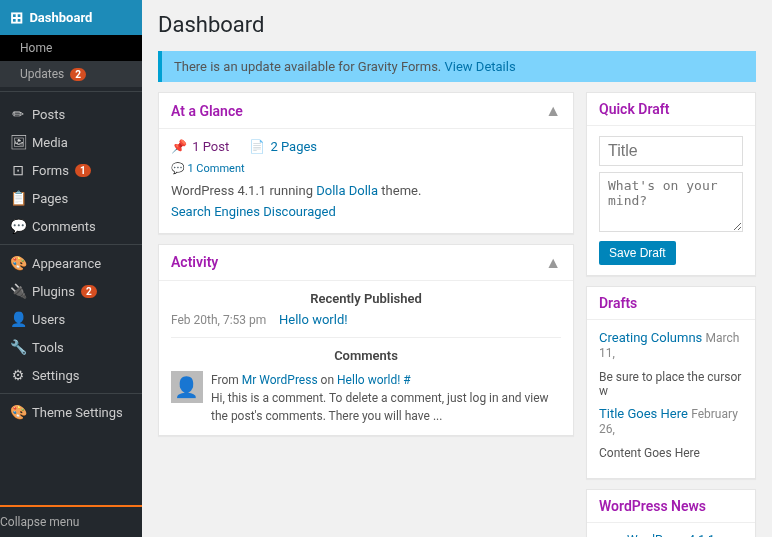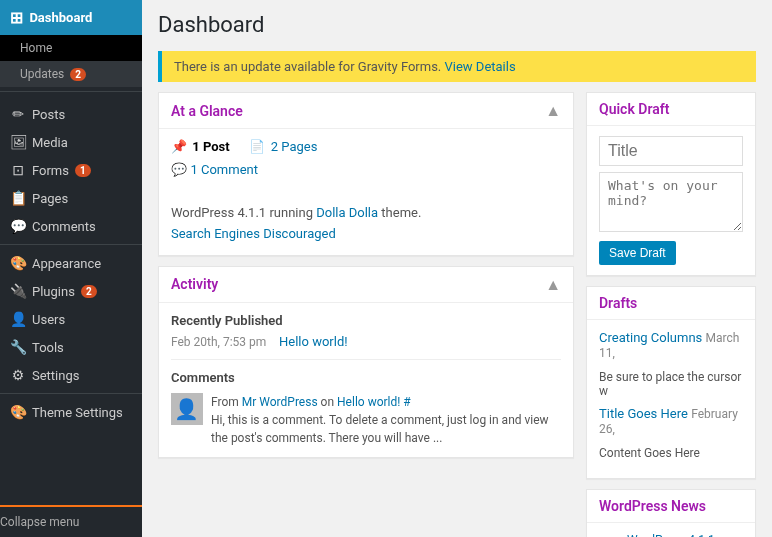--- a/index.html
+++ b/index.html
@@ -76,21 +76,21 @@
     }
     h1.page-title {
       font-size: 22px;
       font-weight: 400;
       color: #23282d;
       margin-bottom: 4px;
     }
 
     
     .notice-bar {
-      background: #fde047;
+      background: #7dd3fc;
       border-left: 4px solid #00a0d2;
       padding: 8px 12px;
       font-size: 13px;
       color: #555;
     }
     .notice-bar a { color: #0073aa; text-decoration: none; }
 
     
     .dashboard-columns {
       display: flex;
@@ -118,28 +118,28 @@
       font-size: 14px;
       font-weight: 600;
       color: #a21caf;
     }
     .widget-collapse { color: #999; cursor: pointer; font-size: 16px; }
     .widget-body { padding: 10px 12px; }
 
     
     .glance-stats { display: flex; gap: 20px; margin-bottom: 8px; }
     .glance-stat { display: flex; align-items: center; gap: 5px; color: #0073aa; font-size: 13px; }
-    .glance-comment { color: #0073aa; font-size: 13px; margin-bottom: 26px; }
+    .glance-comment { color: #0073aa; font-size: 11px; margin-bottom: 6px; }
     .glance-info { font-size: 13px; color: #555; line-height: 1.6; }
     .glance-info a { color: #0073aa; text-decoration: none; }
     .glance-akismet { font-size: 13px; color: #555; margin-top: 10px; line-height: 1.6; }
     .glance-akismet a { color: #0073aa; text-decoration: none; }
 
     
-    .activity-section-title { font-size: 13px; font-weight: 600; color: #444; margin-bottom: 6px; }
+    .activity-section-title { font-size: 13px; font-weight: 600; color: #444; margin-bottom: 6px; text-align: center; }
     .activity-item { display: flex; align-items: flex-end; gap: 8px; margin-bottom: 4px; }
     .activity-date { color: #888; font-size: 12px; min-width: 100px; }
     .activity-link { color: #0073aa; font-size: 13px; text-decoration: none; }
     .activity-divider { border: none; border-top: 1px solid #eee; margin: 10px 0; }
 
     
     .comment-item { display: flex; gap: 8px; margin-top: 8px; }
     .comment-avatar { width: 32px; height: 32px; background: #ccc; flex-shrink: 0; }
     .comment-content { font-size: 12px; color: #555; line-height: 1.5; }
     .comment-content a { color: #0073aa; text-decoration: none; }
@@ -276,21 +276,21 @@
 
         <div class="widget">
           <div class="widget-header">
             <h3>At a Glance</h3>
             <span class="widget-collapse">▲</span>
           </div>
           <div class="widget-body">
             <div class="glance-stats">
               <div class="glance-stat">
                 <span>📌</span>
-                <a href="#" style="color:#000000; text-decoration:none;font-weight:bold;">1 Post</a>
+                <a href="#" style="color:#701a75; text-decoration:none;">1 Post</a>
               </div>
               <div class="glance-stat">
                 <span>📄</span>
                 <a href="#" style="color:#0073aa; text-decoration:none;">2 Pages</a>
               </div>
             </div>
             <div class="glance-comment">
               <span>💬</span>
               <a href="#" style="color:#0073aa; text-decoration:none;">1 Comment</a>
             </div>

